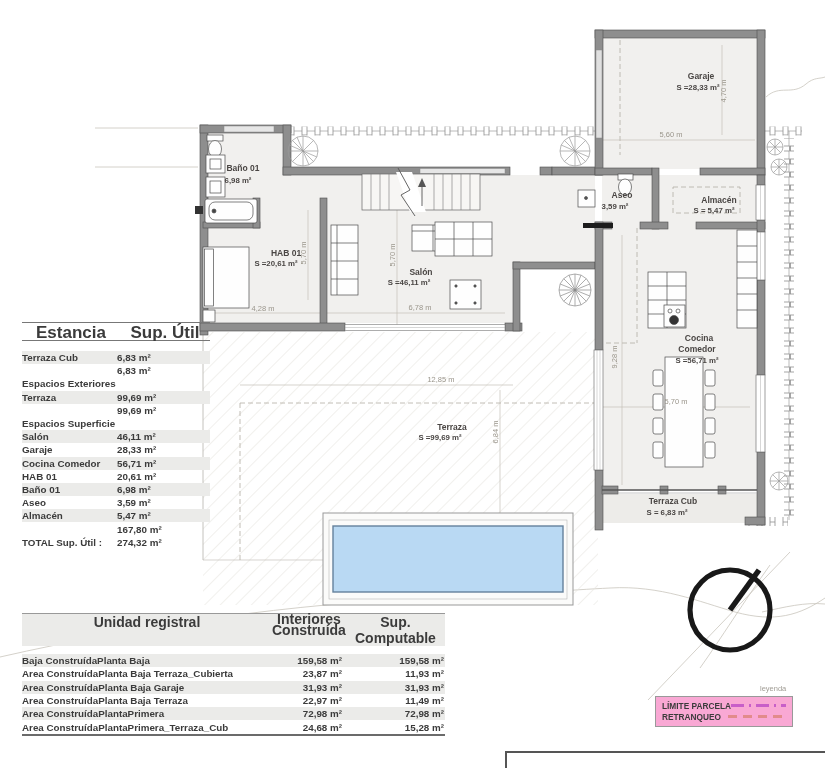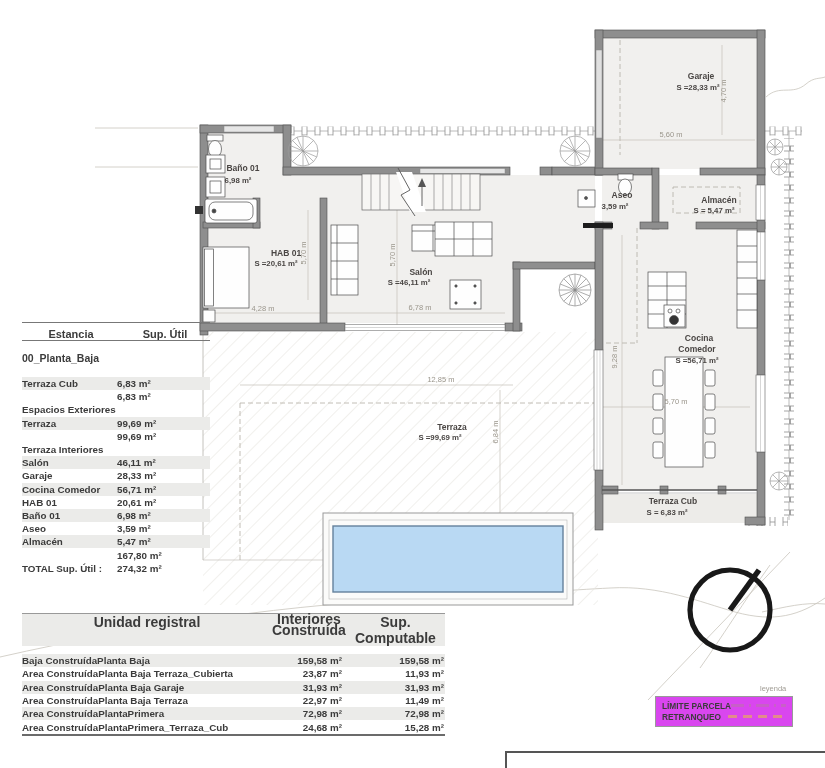--- a/index.html
+++ b/index.html
@@ -3,23 +3,23 @@
 <meta charset="utf-8">
 <style>
   html,body{margin:0;padding:0;background:#ffffff;}
   body{width:825px;height:768px;position:relative;overflow:hidden;
        font-family:"Liberation Sans",sans-serif;}
   .abs{position:absolute;}
   svg text{font-family:"Liberation Sans",sans-serif;}
 
   
   .est{left:22px;top:322px;width:188px;color:#3b3b3b;font-weight:bold;}
-  .est-head{display:flex;height:17px;align-items:flex-end;
+  .est-head{display:flex;height:17px;align-items:flex-start;
             border-top:1.4px solid #777;border-bottom:1.4px solid #777;
-            font-size:11px;}
+            font-size:17px;}
   .est-head .c1{flex:0 0 98px;text-align:center;}
   .est-head .c2{flex:1;text-align:center;}
   .est-section{margin-top:11px;height:15px;font-size:10.5px;}
   .est-rows{margin-top:10px;}
   .est-row{display:flex;height:13.2px;align-items:center;font-size:9.8px;}
   .est-row .lab{flex:0 0 93px;white-space:nowrap;}
   .est-row .val{flex:1;padding-left:2px;white-space:nowrap;}
   .shade{background:#ebebe9;}
 
   
@@ -31,21 +31,21 @@
   .reg-head .h3{flex:1;text-align:center;}
   .reg-rows{margin-top:8px;border-bottom:2px solid #6b6b6b;}
   .reg-row{display:flex;height:13.3px;align-items:center;font-size:9.8px;}
   .reg-row .l{flex:0 0 250px;white-space:nowrap;}
   .reg-row .s{flex:0 0 70px;text-align:right;white-space:nowrap;}
   .reg-row .c{flex:1;text-align:right;padding-right:1px;white-space:nowrap;}
 
   
   .leyenda-title{left:760px;top:684px;font-size:7.5px;color:#a09c94;}
   .legend{left:655px;top:696px;width:138px;border:1px solid #999;
-          background:#d946ef;padding:3px 6px 4px 6px;box-sizing:border-box;}
+          background:#f9a8d4;padding:3px 6px 4px 6px;box-sizing:border-box;}
   .leg-row{display:flex;align-items:center;height:11px;}
   .leg-row .t{flex:1;font-size:8.3px;font-weight:bold;color:#3b3b3b;white-space:nowrap;}
   .leg-line{width:58px;height:2.4px;}
   .lim{background:repeating-linear-gradient(90deg,#c85fc8 0 13px,transparent 13px 18px,#c85fc8 18px 20px,transparent 20px 25px);}
   .ret{background:repeating-linear-gradient(90deg,#e28b8b 0 9px,transparent 9px 15px);}
 
   .tblock-h{left:505px;top:751px;width:320px;height:1.6px;background:#555;}
   .tblock-v{left:505px;top:751px;width:1.6px;height:17px;background:#555;}
 </style>
 </head>
@@ -317,21 +317,20 @@
     <circle cx="730" cy="610" r="40" fill="none" stroke="#181818" stroke-width="5.2"></circle>
     <line x1="730" y1="610" x2="759" y2="570" stroke="#181818" stroke-width="5.5"></line>
   </g>
 </svg>
 
 <div class="abs est">
   <div class="est-head">
     <div class="c1">Estancia</div>
     <div class="c2">Sup. Útil</div>
   </div>
-  <div class="est-section">00_Planta_Baja</div>
   <div class="est-rows">
     <div class="est-row shade">
         <span class="lab">Terraza Cub</span>
         <span class="val">6,83 m²</span>
       </div>
     <div class="est-row">
         <span class="lab"></span>
         <span class="val">6,83 m²</span>
       </div>
     <div class="est-row">
@@ -340,21 +339,21 @@
       </div>
     <div class="est-row shade">
         <span class="lab">Terraza</span>
         <span class="val">99,69 m²</span>
       </div>
     <div class="est-row">
         <span class="lab"></span>
         <span class="val">99,69 m²</span>
       </div>
     <div class="est-row">
-        <span class="lab">Terraza Interiores</span>
+        <span class="lab">Espacios Superficie</span>
         <span class="val"></span>
       </div>
     <div class="est-row shade">
         <span class="lab">Salón</span>
         <span class="val">46,11 m²</span>
       </div>
     <div class="est-row">
         <span class="lab">Garaje</span>
         <span class="val">28,33 m²</span>
       </div>

